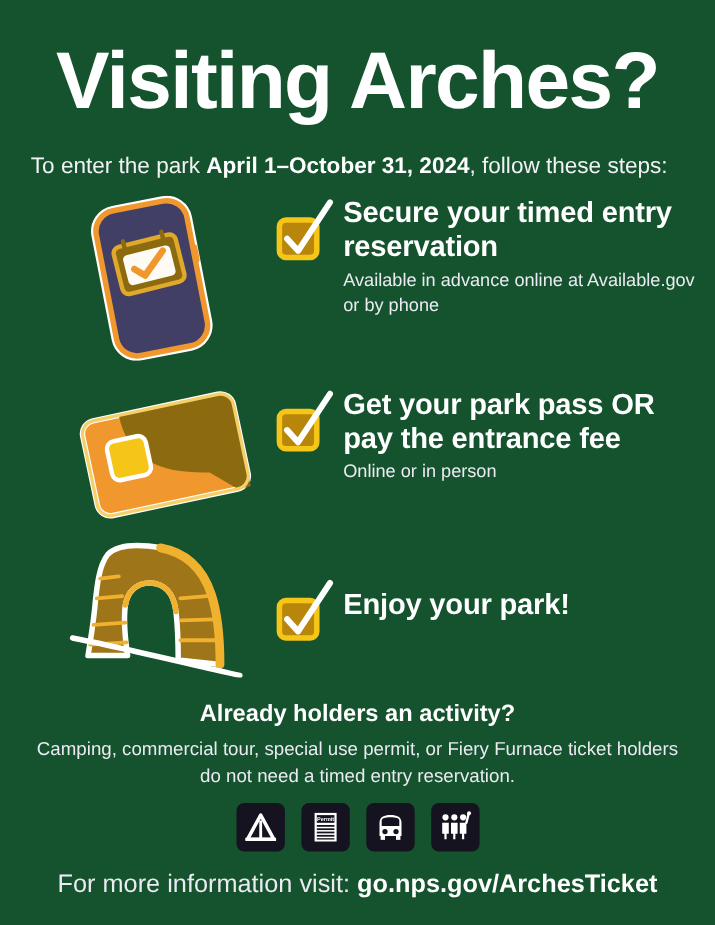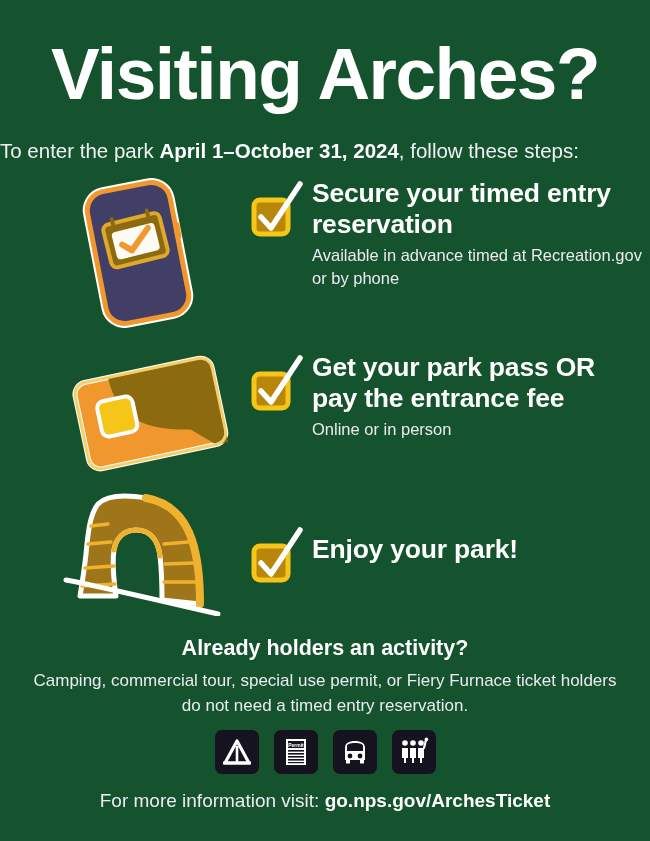--- a/index.html
+++ b/index.html
@@ -40,20 +40,21 @@
   .subhead {
     position: absolute;
     top: 138px;
     left: 0;
     width: 574px;
     text-align: center;
     font-size: 20.5px;
     line-height: 26px;
     color: #f2f1f6;
     white-space: nowrap;
+    padding-left: 28px;
   }
   .subhead b {
     font-weight: bold;
     color: #ffffff;
   }
 
   
   .step {
     position: absolute;
     left: 0;
@@ -149,21 +150,21 @@
     align-items: center;
     justify-content: center;
   }
 
   .footer-link {
     position: absolute;
     top: 790px;
     left: 0;
     width: 650px;
     text-align: center;
-    font-size: 19px;
+    font-size: 23px;
     color: #eceaf2;
   }
   .footer-link b {
     font-weight: bold;
     color: #ffffff;
   }
 </style>
 </head>
 <body>
 
@@ -195,21 +196,21 @@
 
     <div class="step-body">
       <div class="check-wrap">
         <svg width="56" height="62" viewBox="0 0 56 62">
           <rect x="4" y="22" width="34" height="34" rx="6" fill="#B8860B" stroke="#F5C518" stroke-width="5"></rect>
           <path d="M11 39 L21 50 L50 6" fill="none" stroke="#FFFFFF" stroke-width="5.5" stroke-linecap="round" stroke-linejoin="round"></path>
         </svg>
       </div>
       <div class="step-text">
         <div class="step-title">Secure your timed entry reservation</div>
-        <div class="step-sub">Available in advance timed at Recreation.gov or by phone</div>
+        <div class="step-sub">Available in advance online at Available.gov or by phone</div>
       </div>
     </div>
   </div>
 
   <div class="step" id="step-2">
 
     <div class="step-art">
       <svg width="190" height="130" viewBox="0 0 190 130">
         <path d="M40 18 C32 28 30 46 28 68 C26 86 24 98 22 110 L58 110
                  C56 96 54 78 56 64 C58 52 66 44 78 44 C92 44 100 54 102 70

